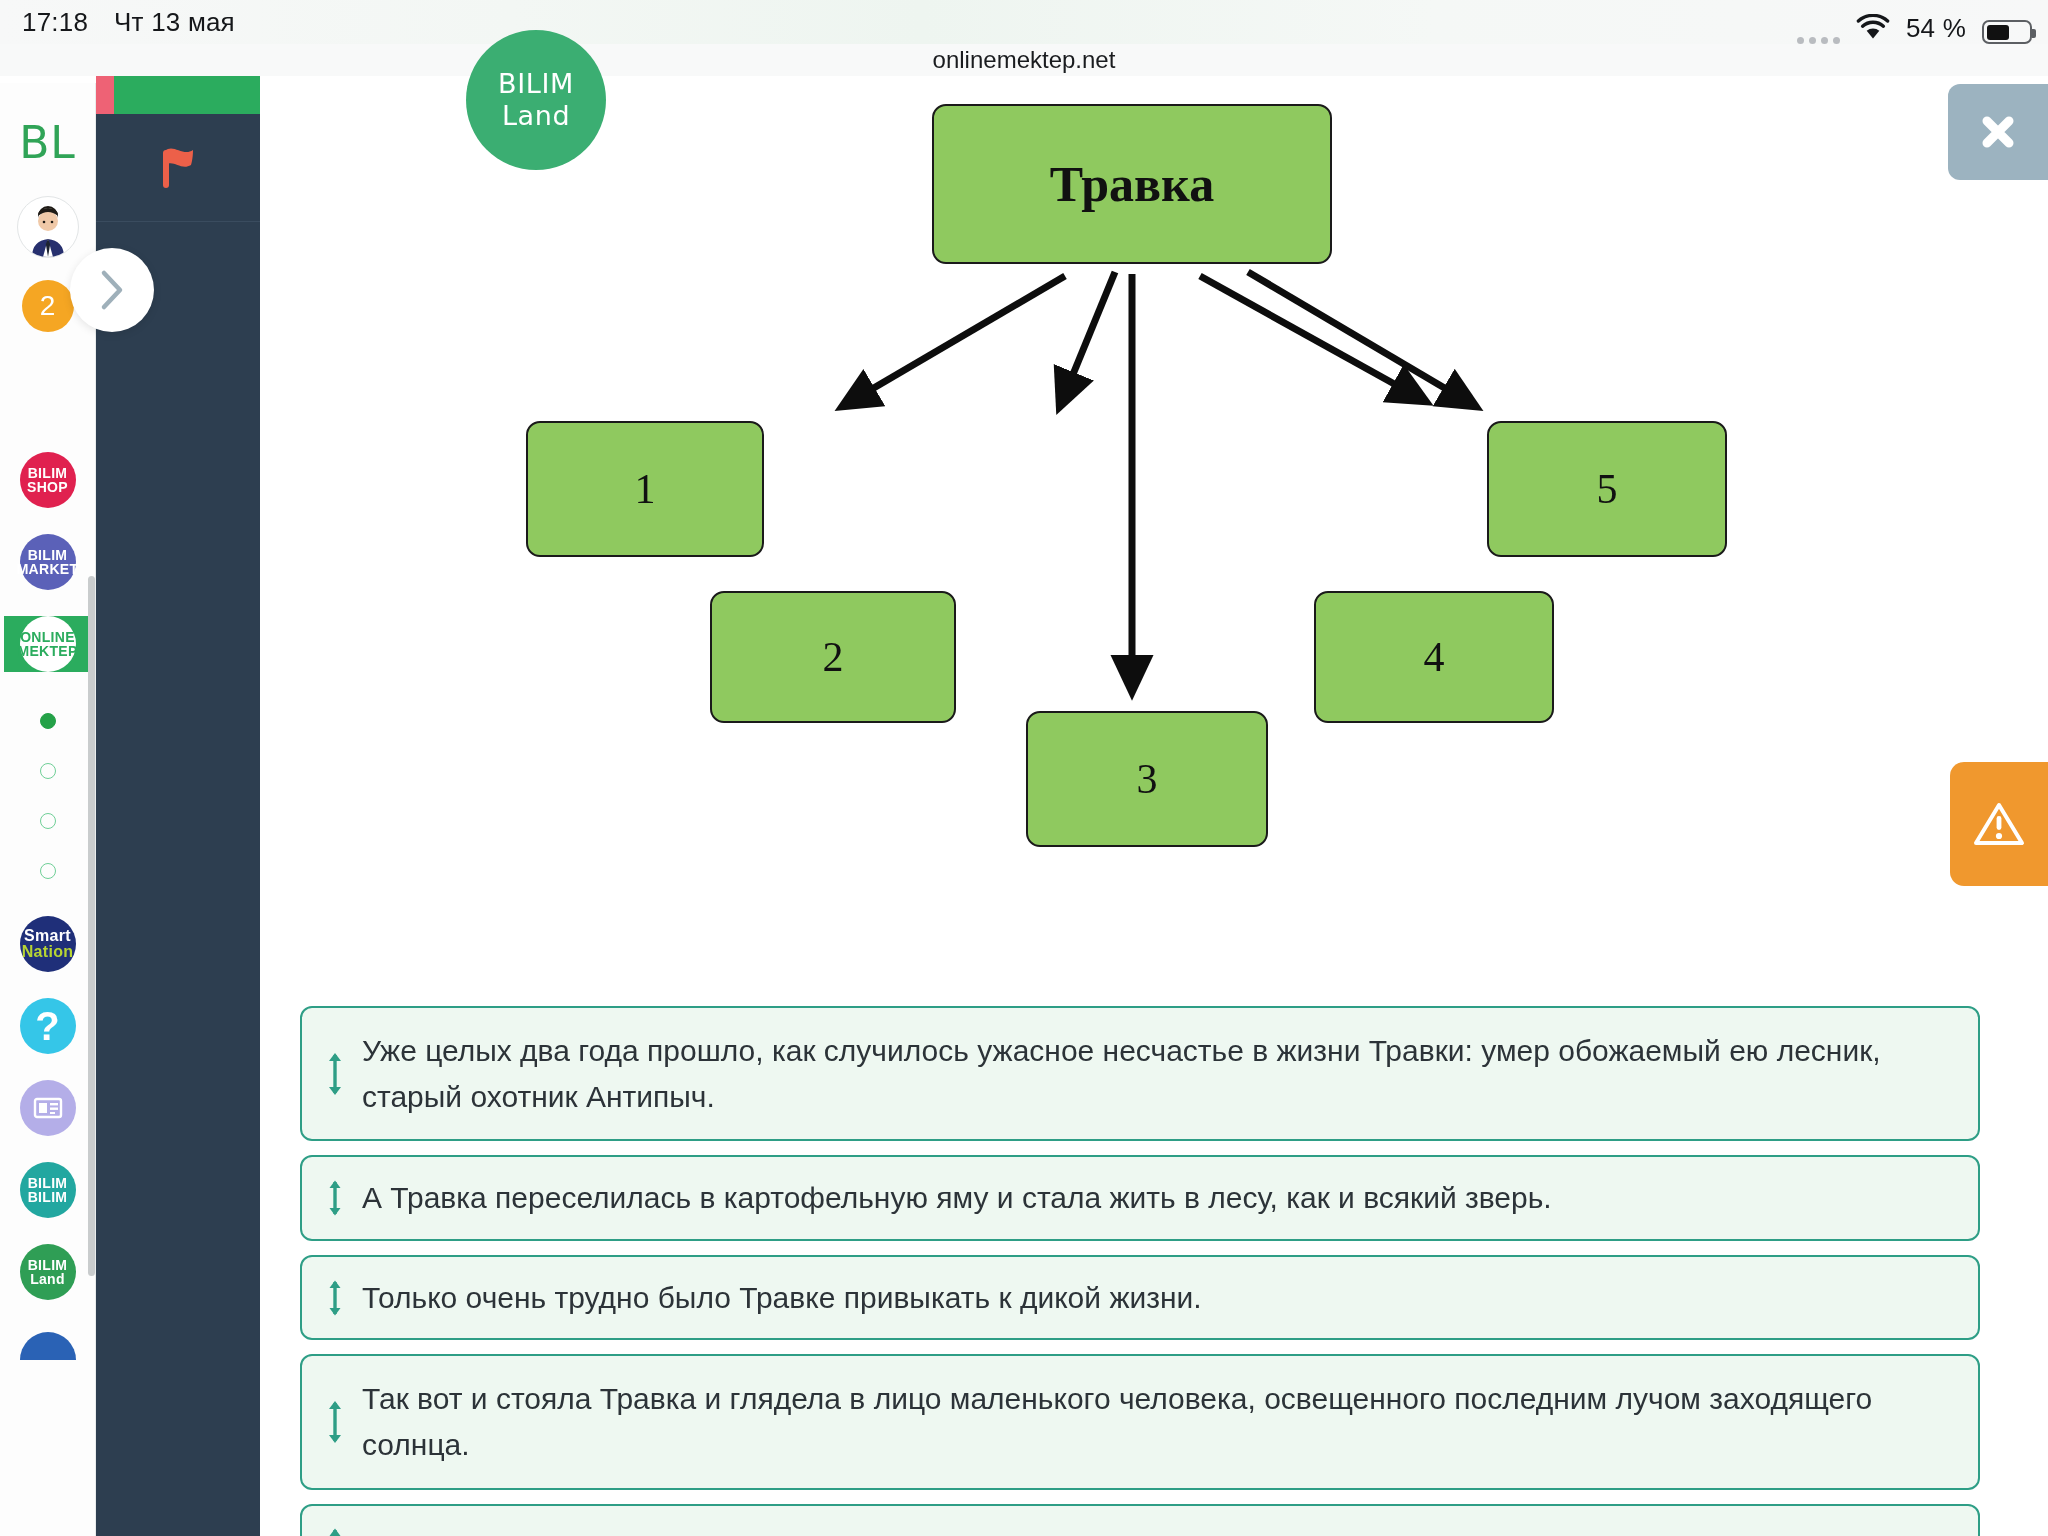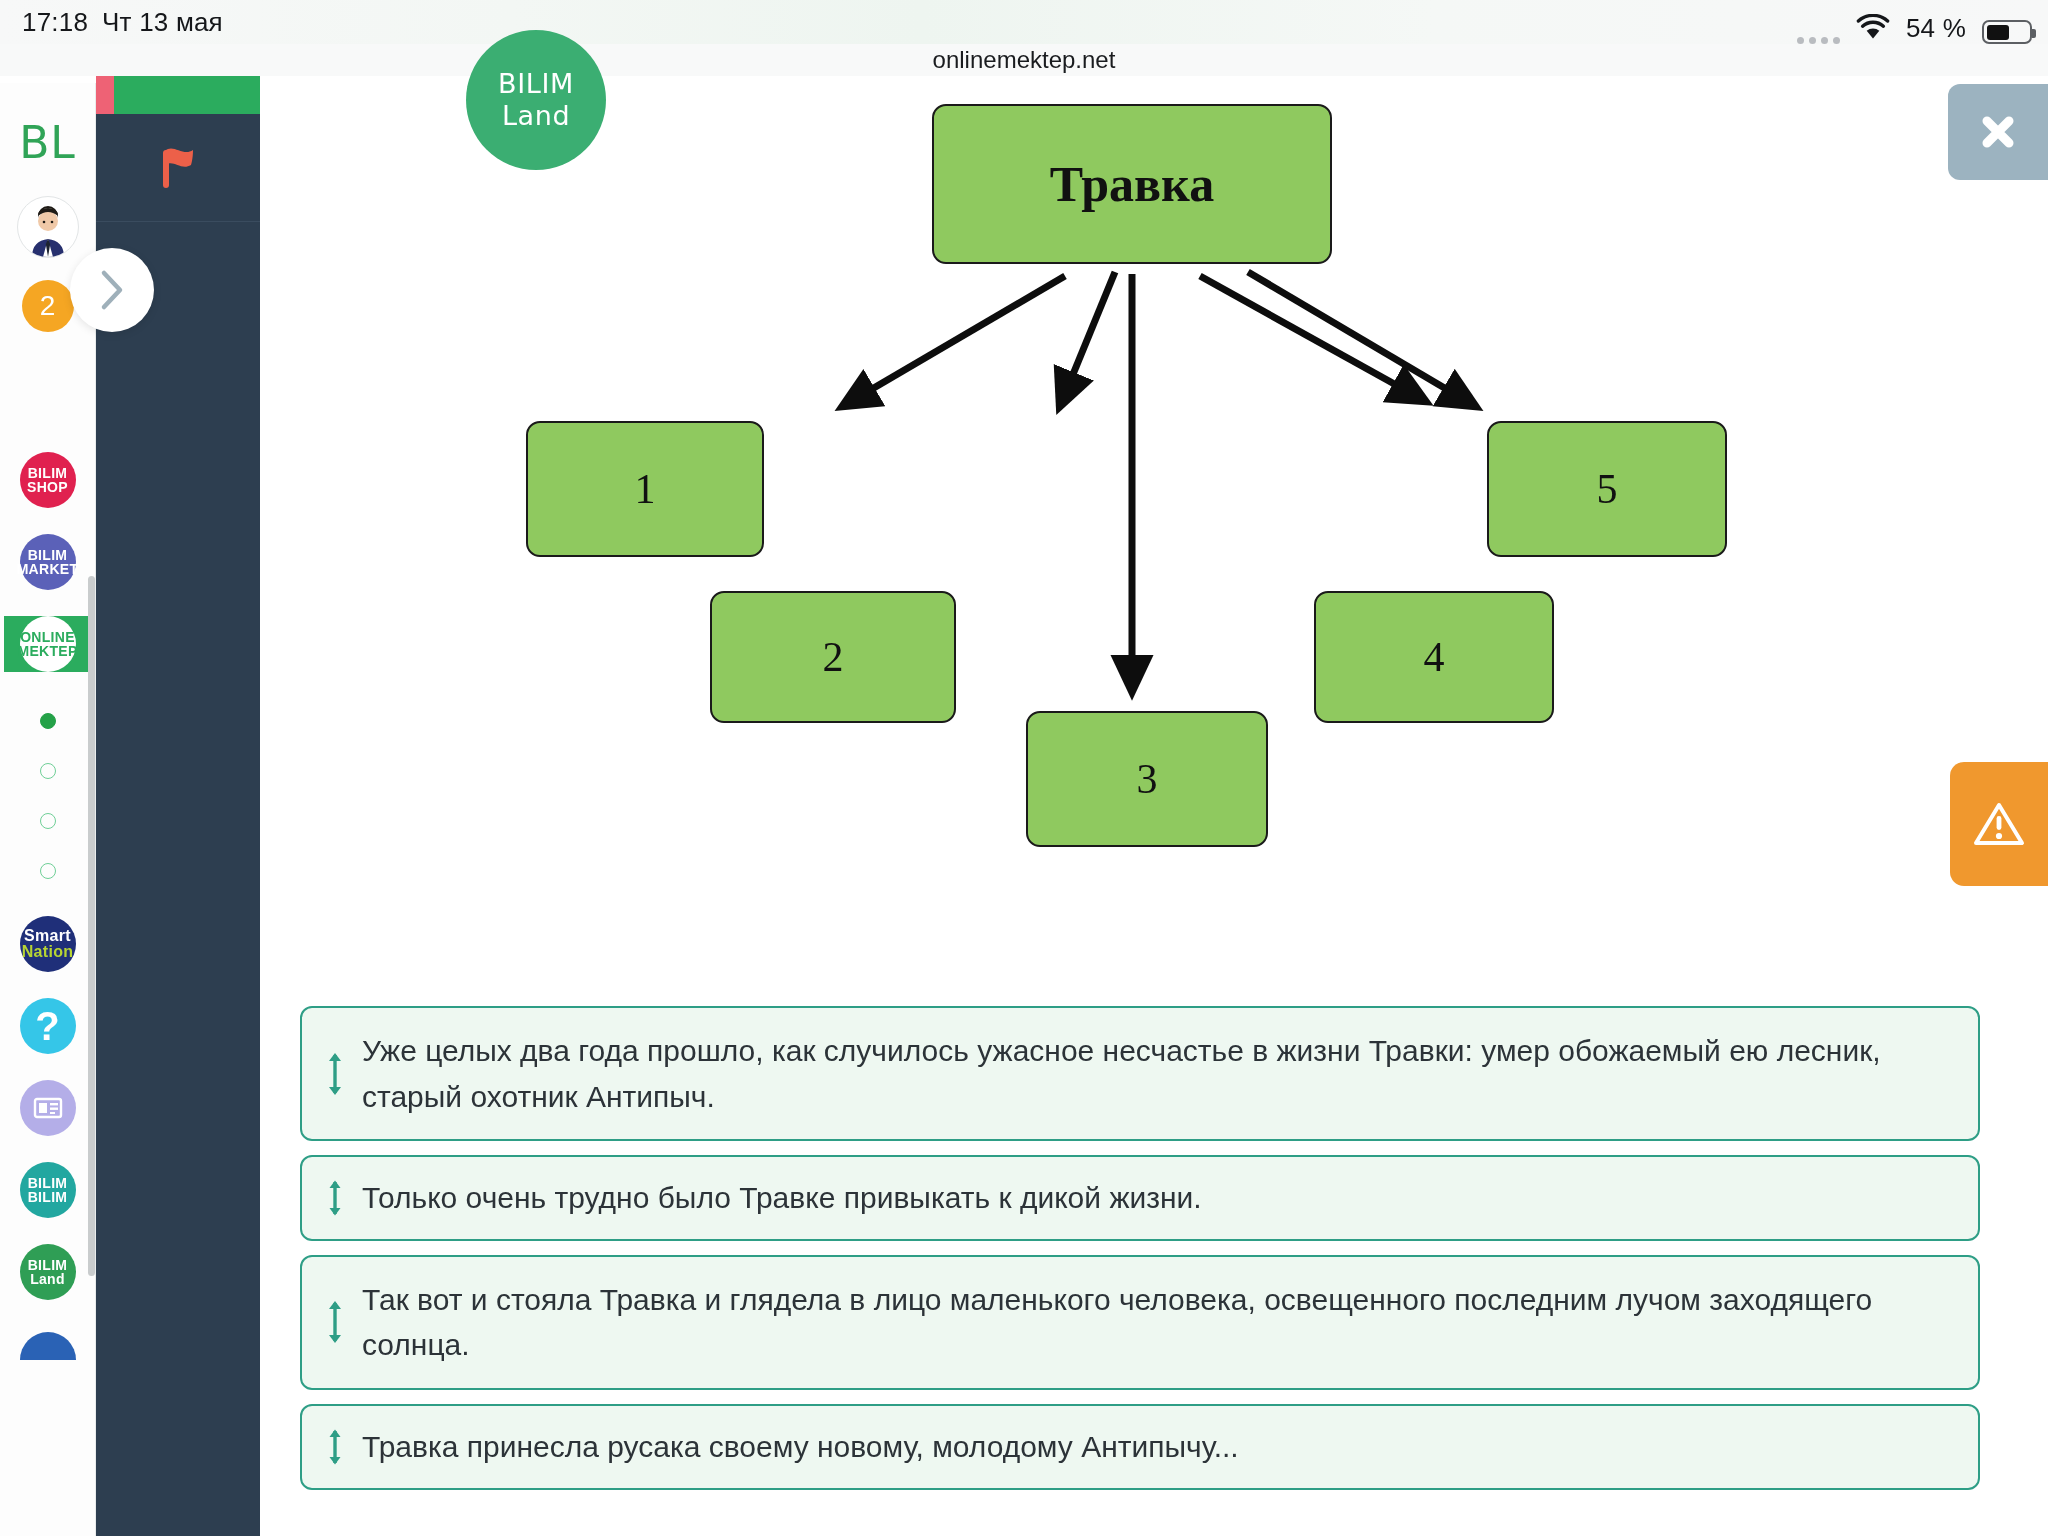--- a/index.html
+++ b/index.html
@@ -9,21 +9,21 @@
     background: #ffffff;
     overflow: hidden;
   }
 
   
   #status-bar {
     position: absolute; left: 0; top: 0; width: 2048px; height: 44px;
     background: linear-gradient(90deg,#f7f8f8 0%,#f3f7f4 25%,#eef5f0 45%,#f5f8f6 70%,#f7f8f8 100%);
     display: flex; align-items: center;
   }
-  #status-left { display: flex; align-items: center; gap: 14px; padding-left: 22px; }
+  #status-left { display: flex; align-items: center; gap: 26px; padding-left: 22px; }
   .sb-text { font-size: 26px; color: #15171a; letter-spacing: .2px; }
   #status-right {
     position: absolute; right: 16px; top: 0; height: 44px;
     display: flex; align-items: flex-end; gap: 16px;
   }
   .dots { display: flex; gap: 5px; align-items: center; }
   .dots i { width: 7px; height: 7px; border-radius: 50%; background: #b9bcc0; display:block; }
   .batt {
     width: 50px; height: 24px; border: 2.5px solid #5c5f63; border-radius: 7px;
     position: relative; display: flex; align-items: center; padding: 2.5px;
@@ -370,20 +370,30 @@
         <span class="drag-icon">
           <svg width="20" height="48" viewBox="0 0 20 48">
               <path d="M10 5 L10 43" stroke="#2e9e86" stroke-width="3.4"></path>
               <path d="M4 11 L10 3 L16 11 Z" fill="#2e9e86"></path>
               <path d="M4 37 L10 45 L16 37 Z" fill="#2e9e86"></path>
             </svg>
         </span>
         <span class="sentence-text">Уже целых два года прошло, как случилось ужасное несчастье в жизни Травки: умер обожаемый ею лесник, старый охотник Антипыч.</span>
       </div>
 
+      <div class="sentence">
+        <span class="drag-icon">
+          <svg width="20" height="40" viewBox="0 0 20 40">
+              <path d="M10 4 L10 36" stroke="#2e9e86" stroke-width="3.4"></path>
+              <path d="M4.5 10 L10 2.5 L15.5 10 Z" fill="#2e9e86"></path>
+              <path d="M4.5 30 L10 37.5 L15.5 30 Z" fill="#2e9e86"></path>
+            </svg>
+        </span>
+        <span class="sentence-text">А Травка переселилась в картофельную яму и стала жить в лесу, как и всякий зверь.</span>
+      </div>
 
       <div class="sentence">
         <span class="drag-icon">
           <svg width="20" height="40" viewBox="0 0 20 40">
               <path d="M10 4 L10 36" stroke="#2e9e86" stroke-width="3.4"></path>
               <path d="M4.5 10 L10 2.5 L15.5 10 Z" fill="#2e9e86"></path>
               <path d="M4.5 30 L10 37.5 L15.5 30 Z" fill="#2e9e86"></path>
             </svg>
         </span>
         <span class="sentence-text">Только очень трудно было Травке привыкать к дикой жизни.</span>

